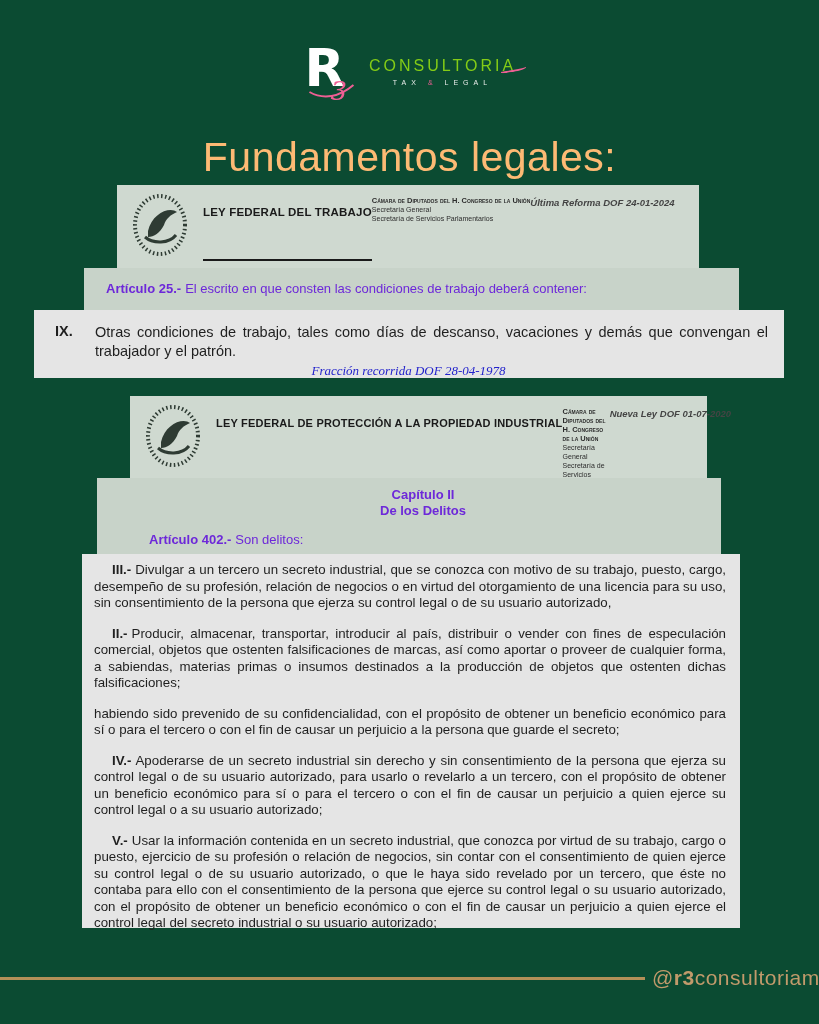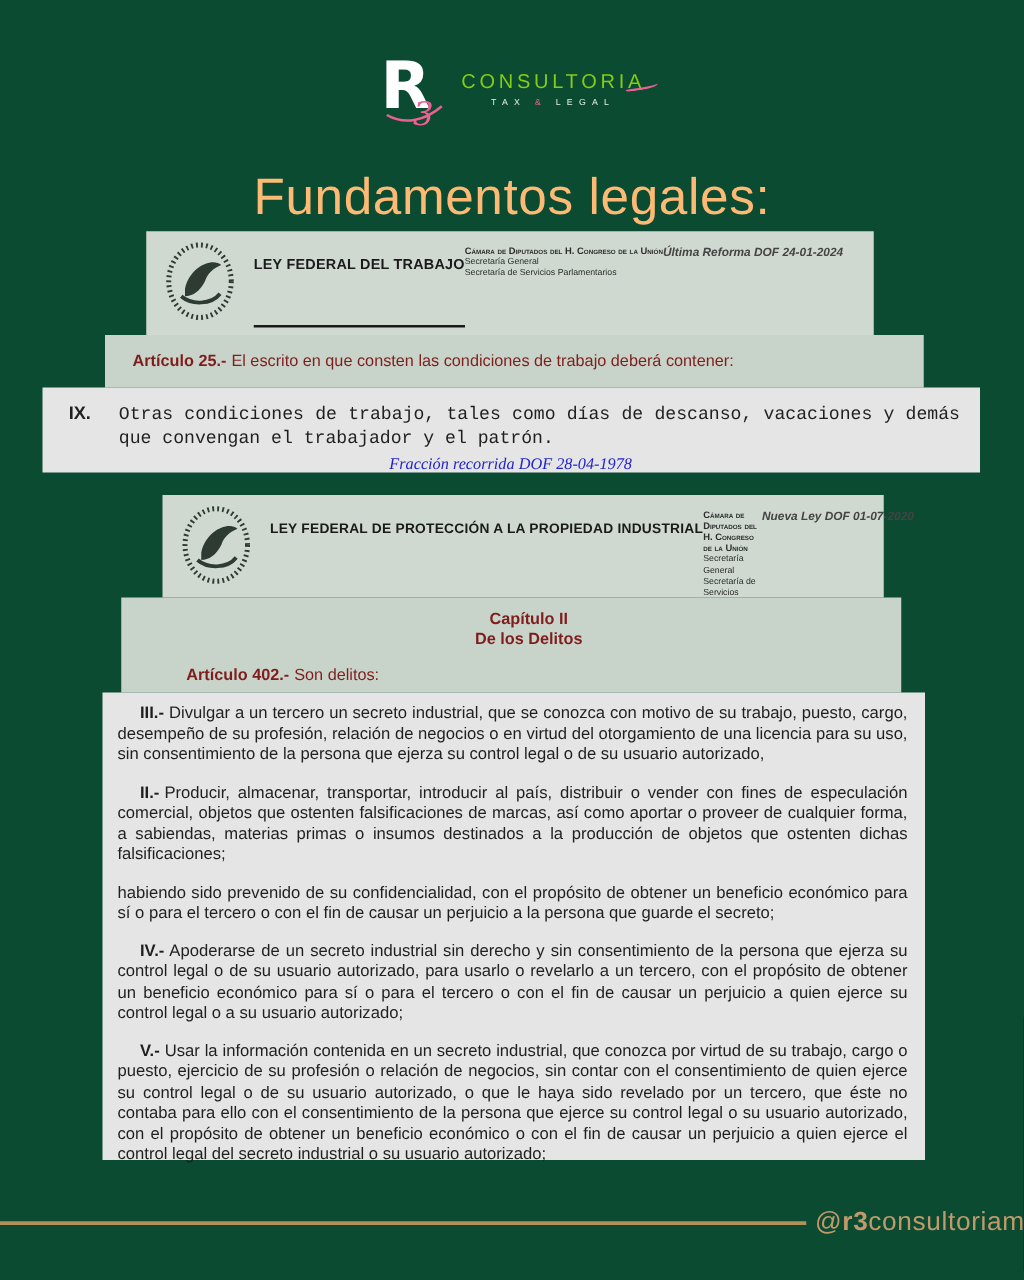--- a/index.html
+++ b/index.html
@@ -60,21 +60,21 @@
     width: 100%;
     text-align: center;
     color: #fdba74;
     font-size: 41px;
     font-weight: 400;
     letter-spacing: 0.5px;
   }
 
   
   .paper { position: absolute; background: #cfd9d0; }
-  .band  { position: absolute; background: #c8d3c9; color: #7f1d1d; }
+  .band  { position: absolute; background: #c8d3c9; color: #6d28d9; }
   .white-block { position: absolute; background: #e5e5e5; color: #1f1f1f; }
 
   .doc-header { display: flex; padding: 8px 10px 6px 10px; color: #1a1a1a; }
   .emblem { flex: 0 0 58px; margin-left: 4px; }
   .hdr-right { flex: 1; margin-left: 14px; display: flex; flex-direction: row; }
   .hdr-title {
     text-align: right;
     font-weight: bold;
     padding-top: 13px;
     padding-bottom: 3px;
@@ -88,21 +88,21 @@
   .chamber { font-size: 7px; line-height: 9px; color: #2c2c2c; }
   .chamber .row1 { font-weight: bold; font-variant: small-caps; font-size: 7.5px; }
   .reform { font-size: 9.5px; font-style: italic; font-weight: bold; color: #444; margin-top: 1px; white-space: nowrap; }
 
   
   .doc1-header { left: 117px; top: 185px; width: 582px; height: 83px; }
   .art25-band  { left: 84px;  top: 268px; width: 655px; height: 42px; padding: 13px 18px 0 22px; font-size: 13px; }
   .ix-band     { left: 34px;  top: 310px; width: 750px; height: 68px; padding: 13px 16px 0 21px; font-size: 14.5px; }
   .ix-row { display: flex; }
   .ix-num { flex: 0 0 40px; font-weight: bold; }
-  .ix-text { flex: 1; text-align: justify; line-height: 19px; font-family: Liberation Mono, monospace; }
+  .ix-text { flex: 1; text-align: justify; line-height: 19px; }
   .ix-note {
     text-align: center;
     font-family: "Liberation Serif", serif;
     font-style: italic;
     color: #2323cc;
     font-size: 13px;
     margin-top: 2px;
     padding-right: 6px;
   }
 

